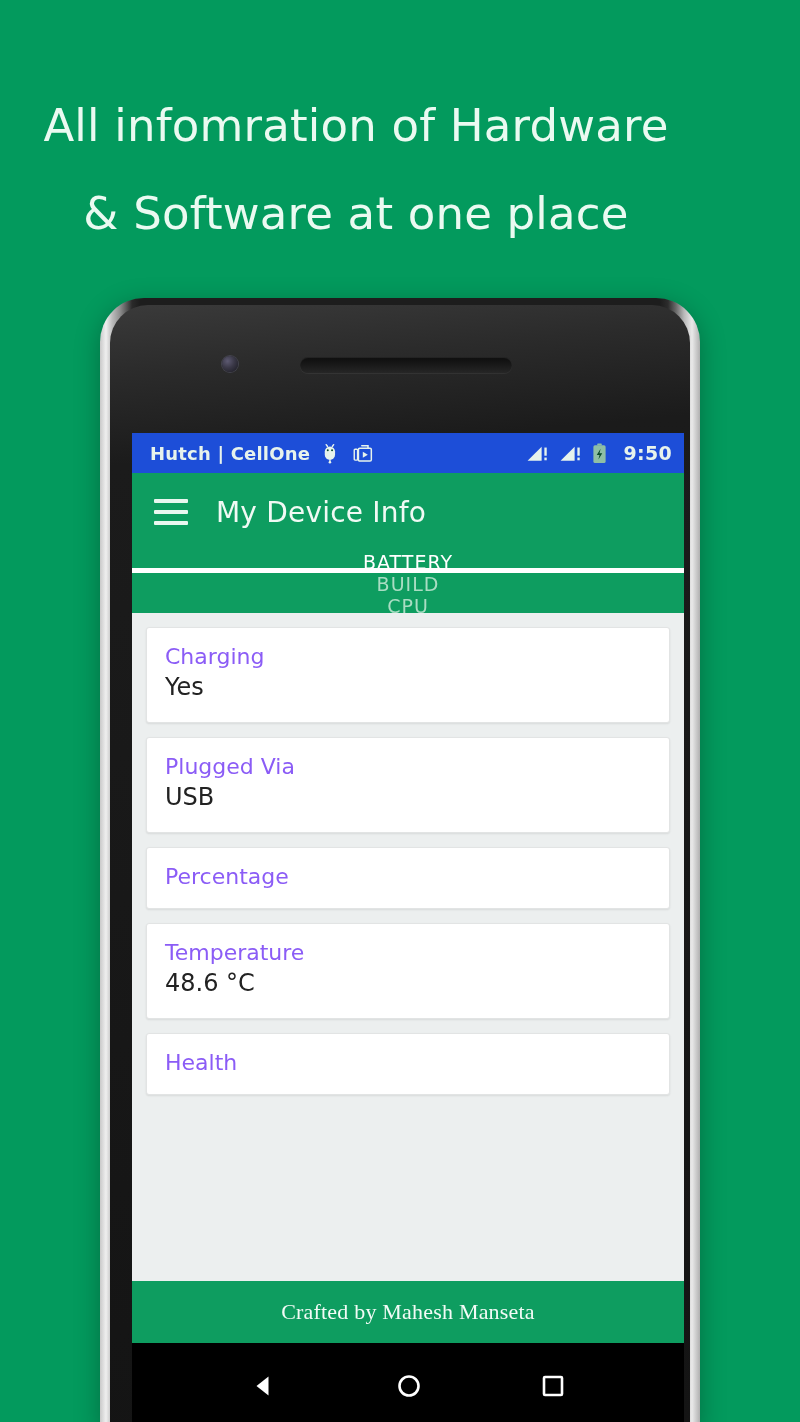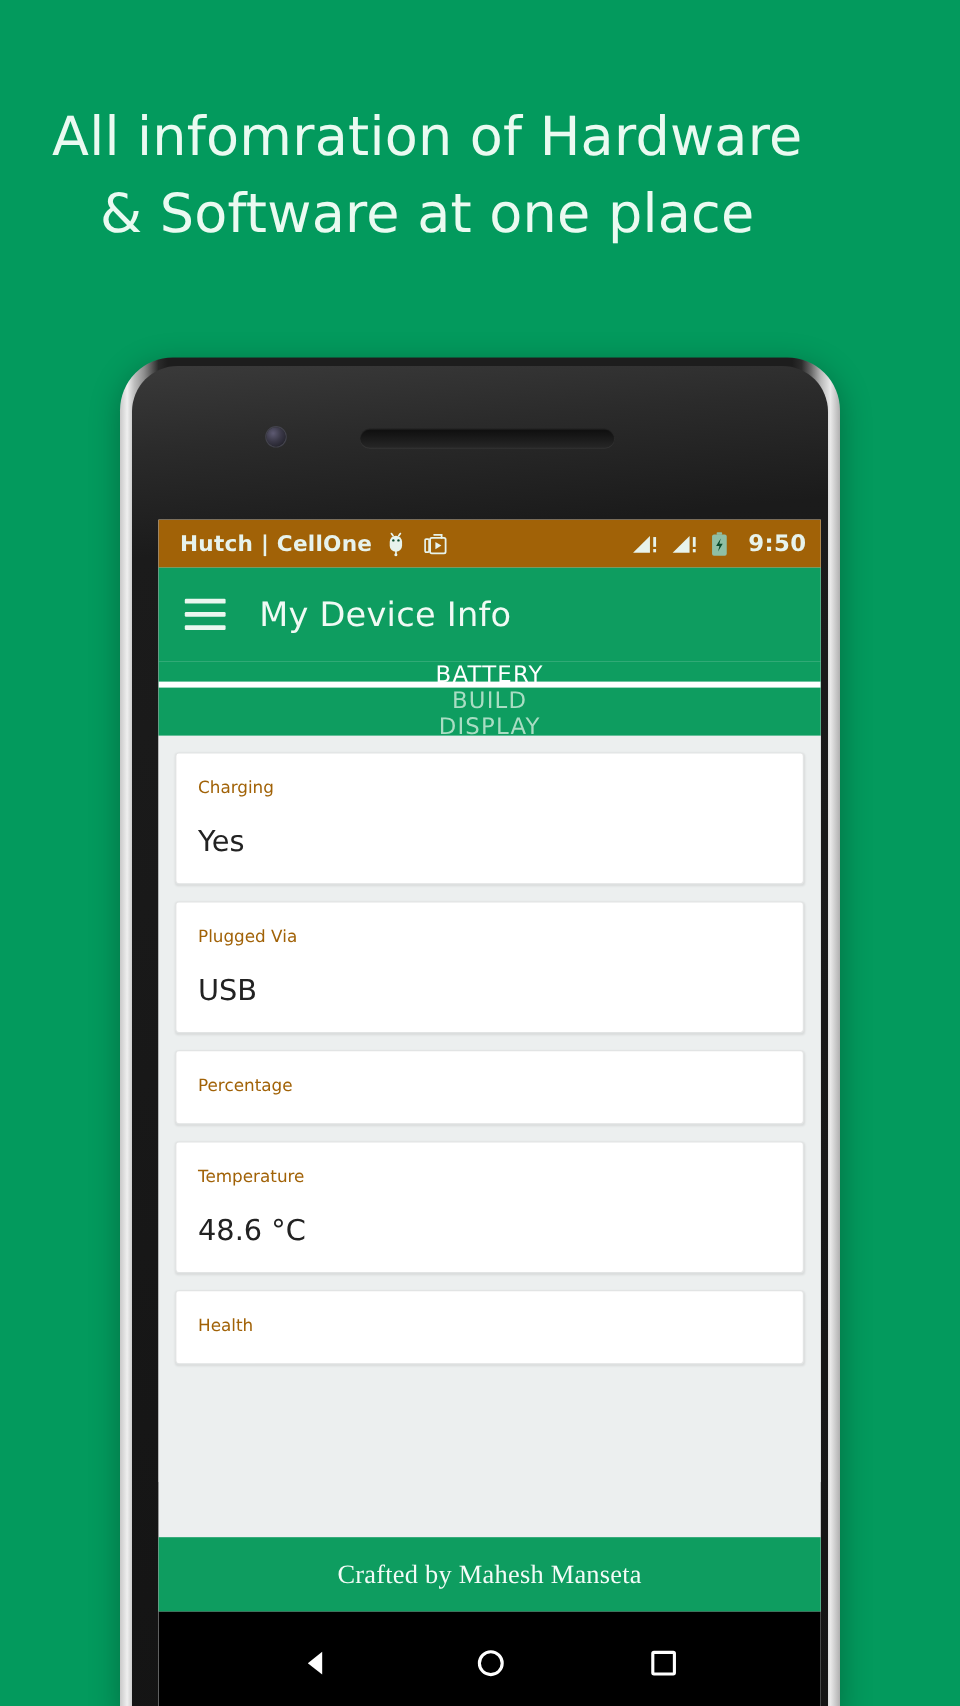--- a/index.html
+++ b/index.html
@@ -8,21 +8,21 @@
     background:#039a5d;
     font-family:"DejaVu Sans", sans-serif;
     -webkit-font-smoothing:antialiased;
   }
 
   
   .promo{
     position:absolute;left:0;top:82px;width:712px;
     text-align:center;color:#eafaf1;
     font-family:"DejaVu Sans", sans-serif;
-    font-size:45px;line-height:64px;font-weight:400;
+    font-size:45px;line-height:88px;font-weight:400;
     letter-spacing:.2px;
     padding:0 40px;box-sizing:border-box;
   }
 
   
   .phone{
     position:absolute;left:100px;top:298px;
     width:600px;height:1130px;
   }
   .phone-rim{
@@ -54,21 +54,21 @@
   }
 
   
   .screen{
     position:absolute;left:22px;top:128px;width:552px;height:995px;
     background:#ecefef;overflow:hidden;
   }
 
   
   .statusbar{
-    height:40px;background:#a16207;color:#e7f3ec;
+    height:40px;background:#1d4ed8;color:#e7f3ec;
     display:flex;align-items:center;padding:0 12px 0 18px;box-sizing:border-box;
     font-size:18px;font-weight:700;
   }
   .sb-carrier{letter-spacing:.2px;white-space:nowrap;}
   .sb-icons-left{display:flex;align-items:center;gap:12px;margin-left:12px;}
   .sb-spacer{flex:1;}
   .sb-icons-right{display:flex;align-items:center;gap:9px;}
   .sb-time{font-size:19px;font-weight:700;margin-left:8px;letter-spacing:.3px;}
   .ic{display:block;}
 
@@ -101,22 +101,22 @@
   
   .content{
     background:#ecefef;height:622px;padding:14px 14px 0 14px;box-sizing:border-box;
     overflow:hidden;
   }
   .card{
     background:#ffffff;border:1px solid #e2e4e4;border-radius:3px;
     box-shadow:0 1px 2px rgba(0,0,0,.09);
     padding:16px 18px 18px 18px;margin-bottom:14px;box-sizing:border-box;
   }
-  .card-label{color:#a16207;font-size:14px;line-height:26px;font-weight:400;}
-  .card-value{color:#222222;font-size:24px;line-height:34px;margin-top:14px;font-weight:400;}
+  .card-label{color:#8b5cf6;font-size:22px;line-height:26px;font-weight:400;}
+  .card-value{color:#222222;font-size:24px;line-height:34px;font-weight:400;}
 
   
   .footer{
     position:absolute;left:0;bottom:85px;width:552px;height:62px;
     background:#0e9d60;color:#f2fbf6;
     display:flex;align-items:center;justify-content:center;
     font-size:22px;letter-spacing:.2px;font-family:Liberation Serif, serif;
   }
   
   .navbar{
@@ -203,20 +203,23 @@
       </div>
 
       <div class="tabs">
         <div class="tab active">
           <span>BATTERY</span>
         </div>
         <div class="tab">
           <span>BUILD</span>
         </div>
         <div class="tab">
+          <span>CPU</span>
+        </div>
+        <div class="tab">
           <span>DISPLAY</span>
         </div>
         <div class="tab">
           <span>MODEL</span>
         </div>
 
       </div>
 
       <div class="content">
         <div class="card">

